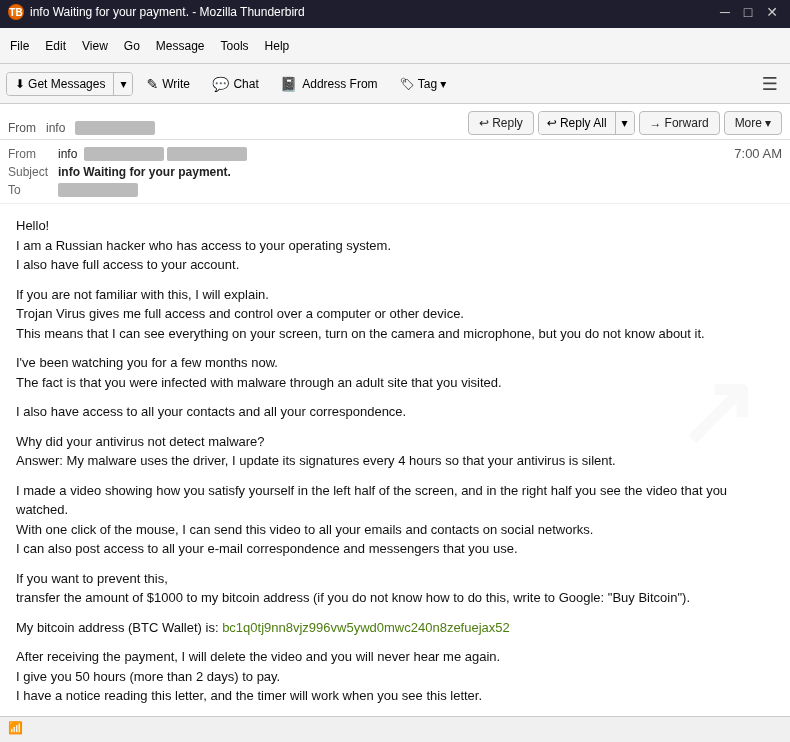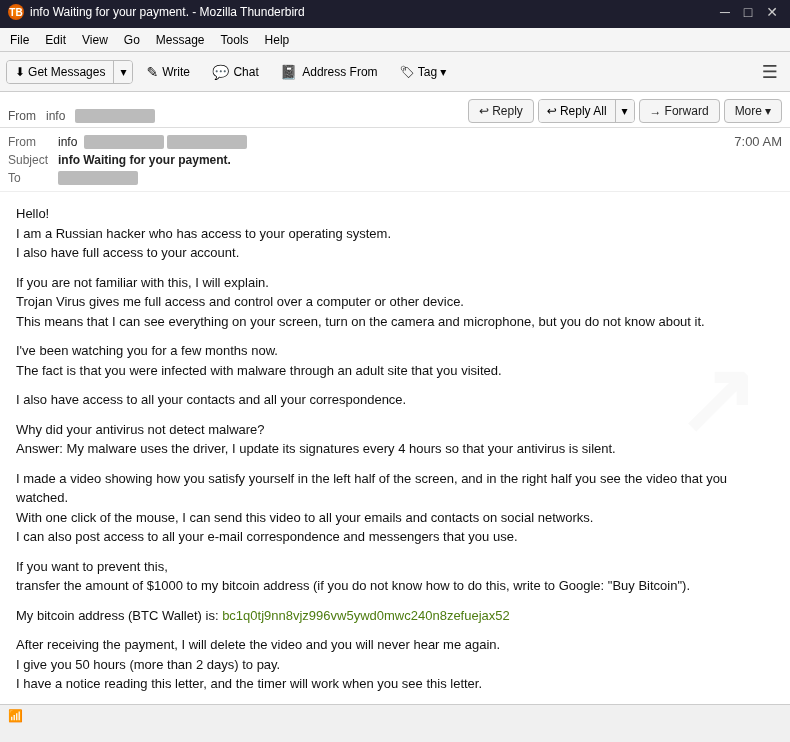--- a/index.html
+++ b/index.html
@@ -21,21 +21,21 @@
     .title-bar-controls { display: flex; gap: 6px; }
     .title-bar-btn { color: #ccc; cursor: pointer; font-size: 14px; padding: 0 4px; }
 
     
     .menu-bar {
       background: #f5f5f5;
       border-bottom: 1px solid #ccc;
       display: flex;
       align-items: center;
       padding: 10px 4px;
-      height: 24px;
+      height: 36px;
       font-size: 12px;
       gap: 4px;
     }
     .menu-item {
       padding: 2px 6px;
       cursor: pointer;
       border-radius: 3px;
     }
 
     

